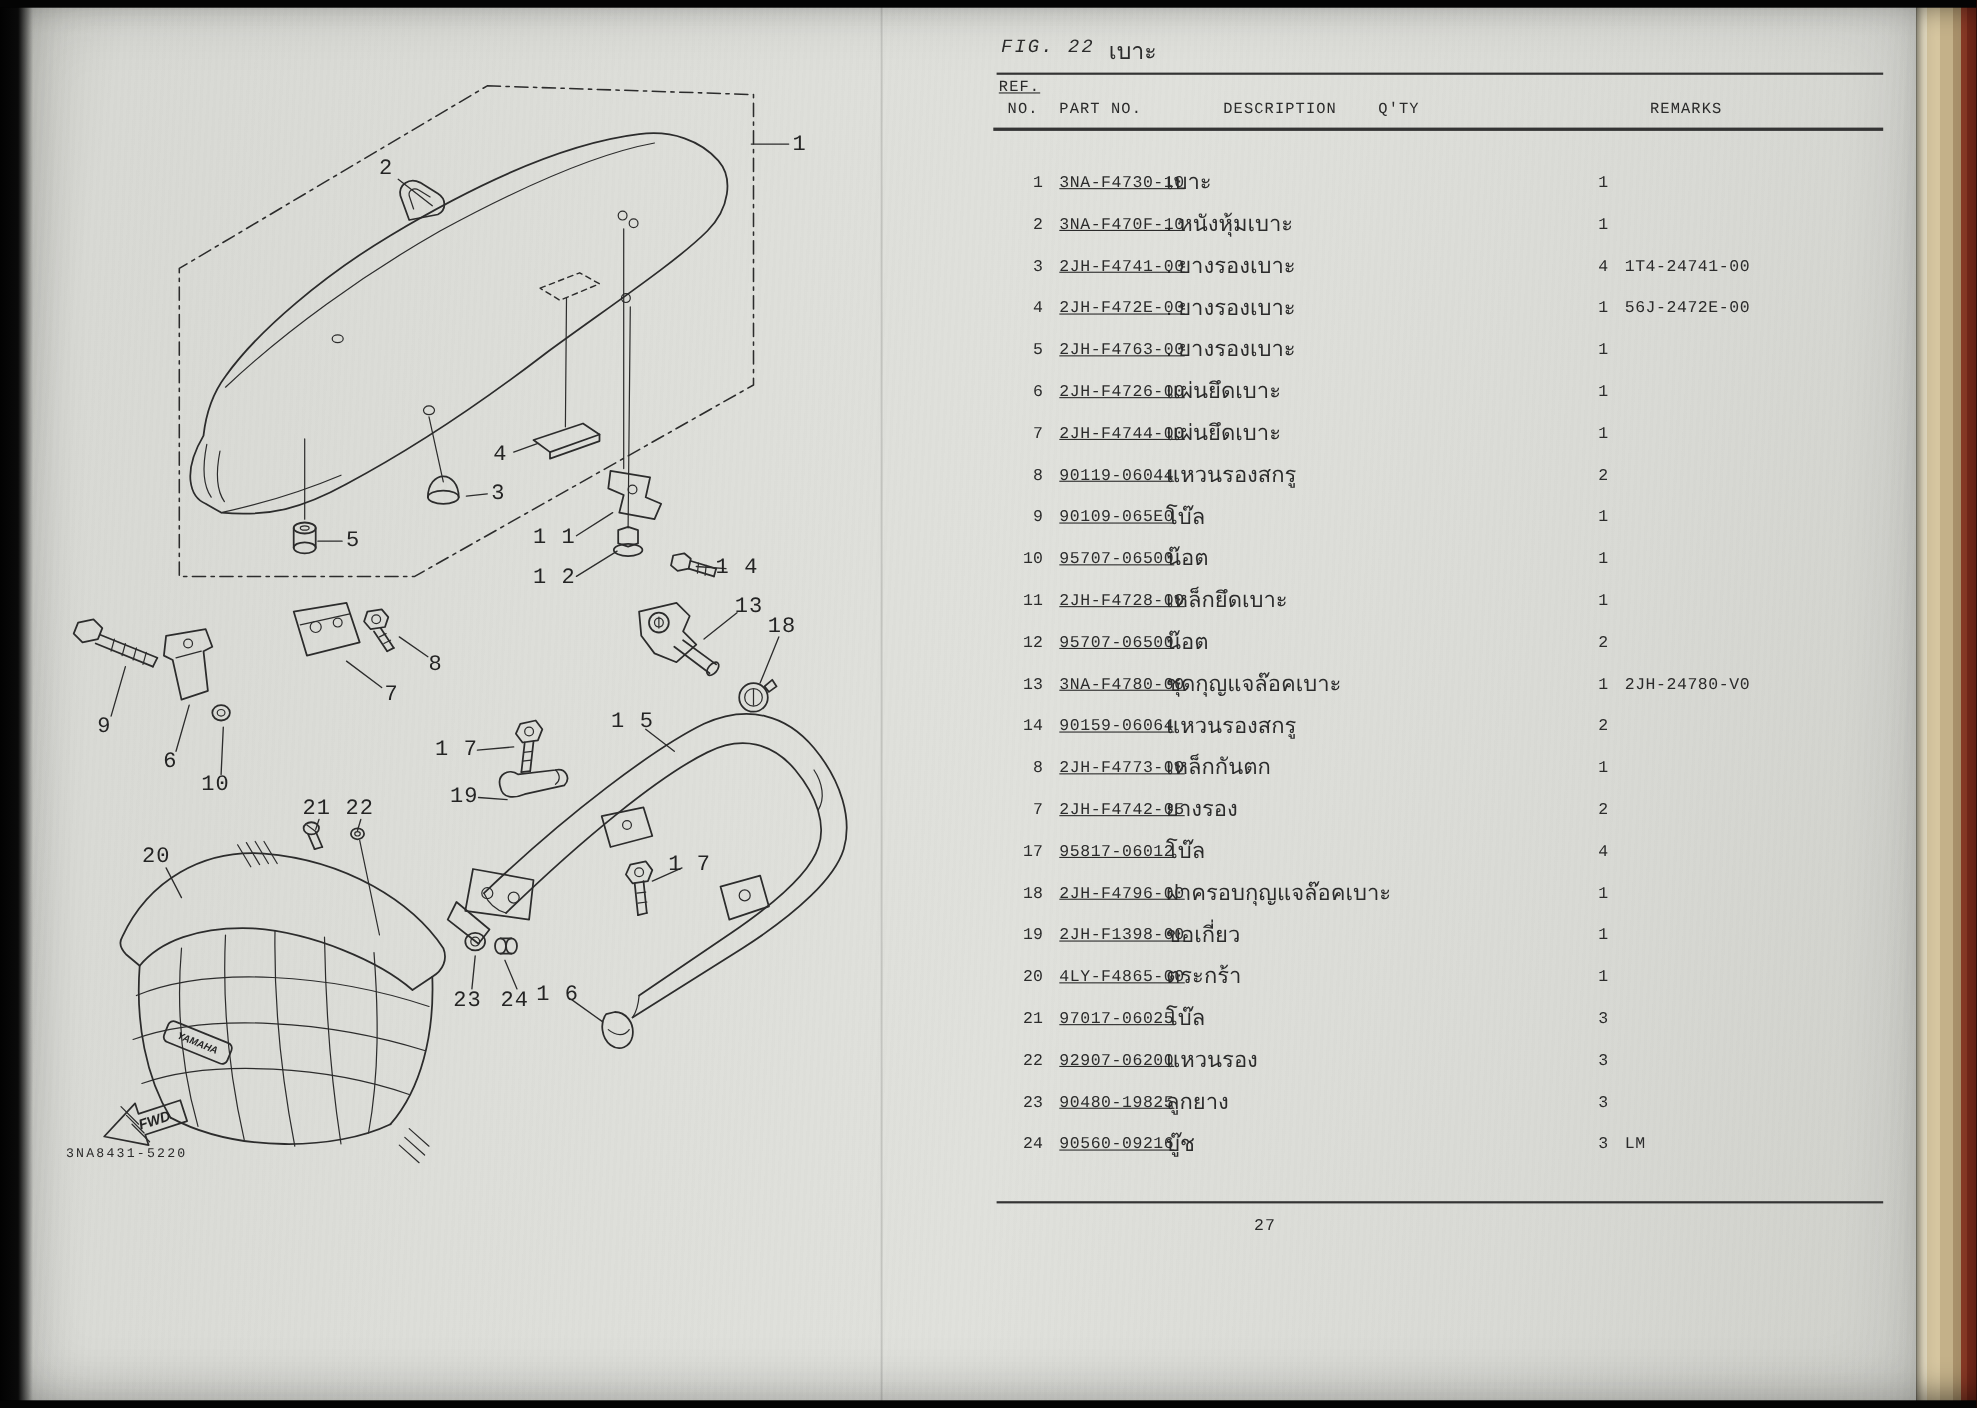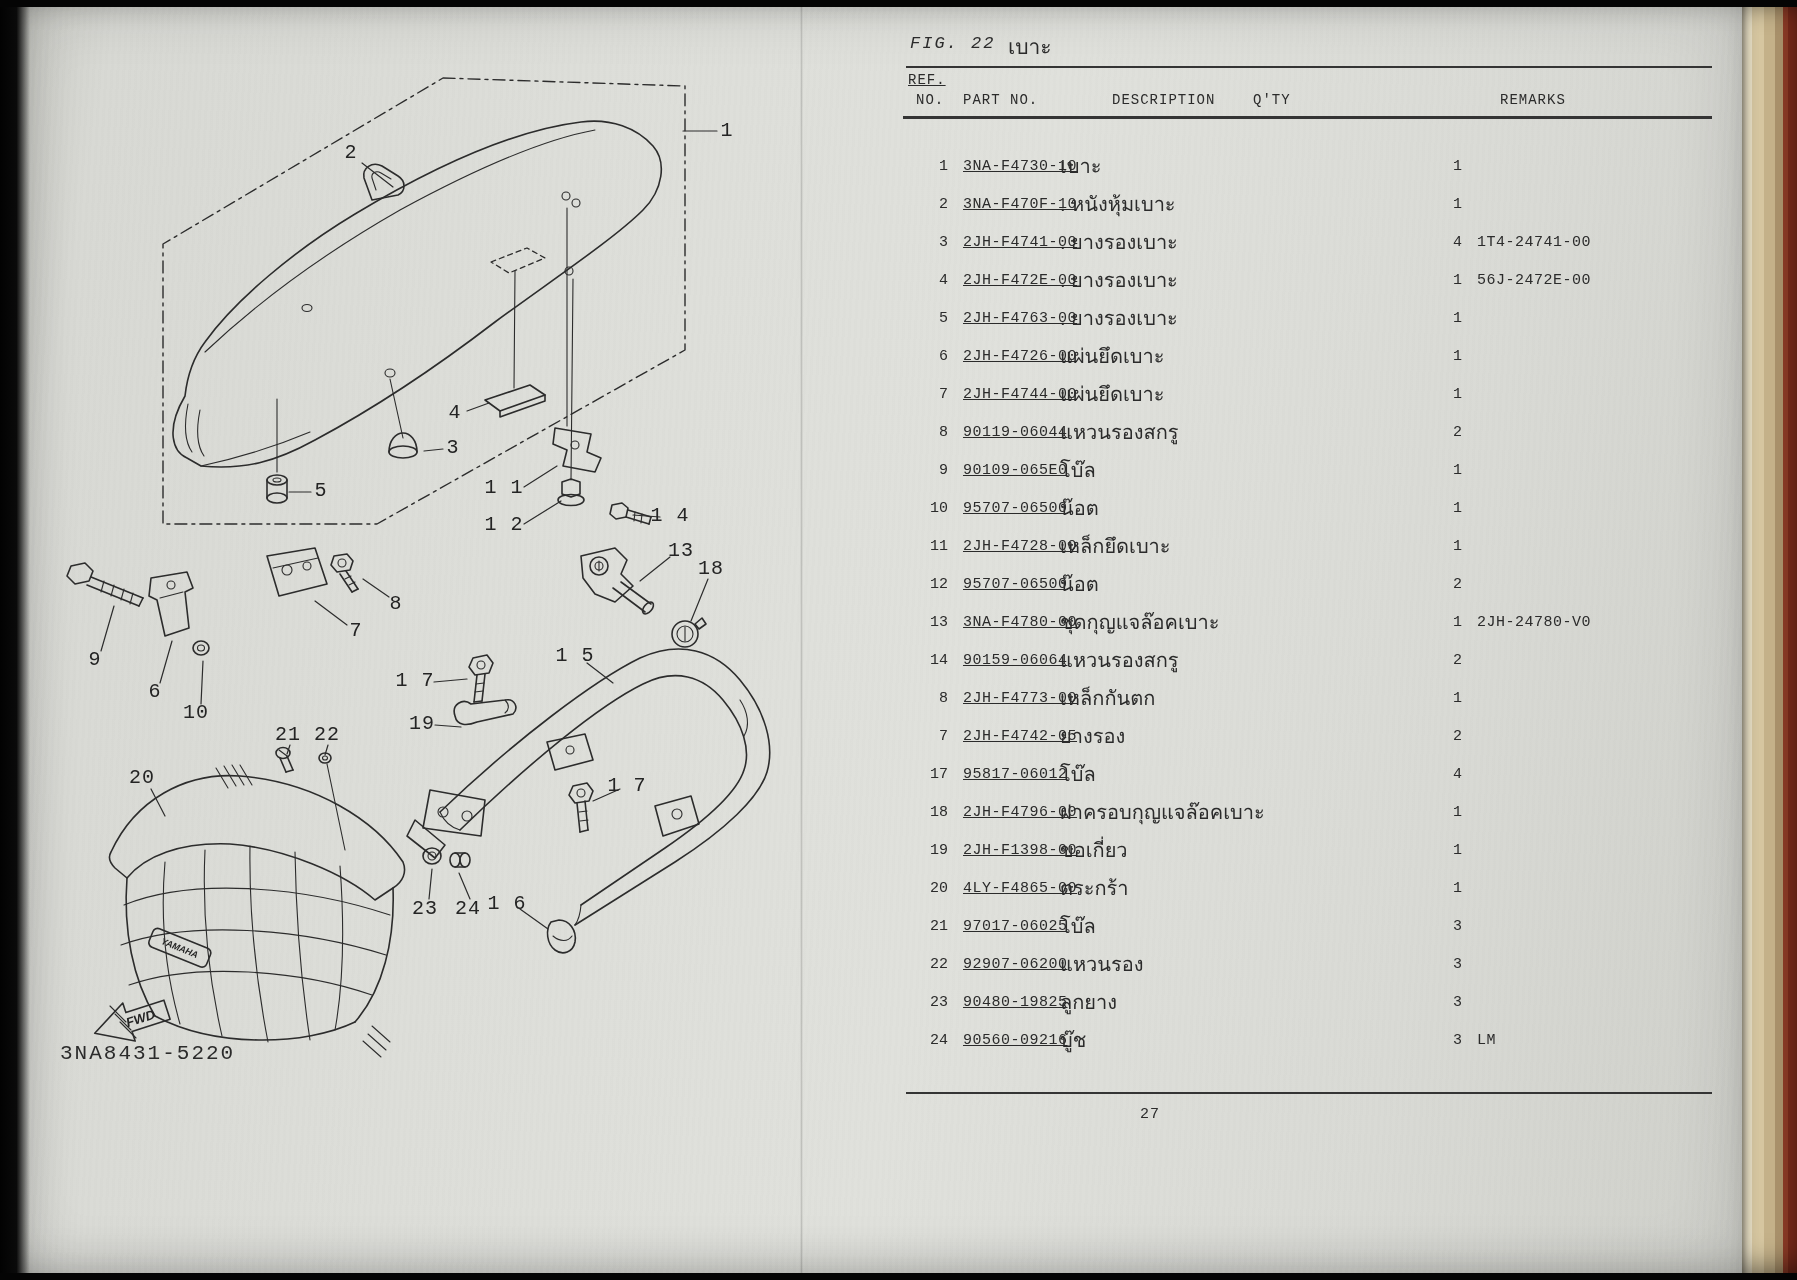--- a/index.html
+++ b/index.html
@@ -36,21 +36,21 @@
 
   #rows{position:absolute;left:905px;top:147px;width:810px;}
   .trow{display:grid;grid-template-columns:43px 112px 270px 132px 1fr;height:38px;align-items:center;}
   .c-ref{text-align:right;font-size:15px;}
   .c-part{padding-left:15px;font-size:15px;letter-spacing:.5px;white-space:nowrap;text-decoration:underline;}
   .c-desc{font-size:20px;line-height:1;font-family:"Liberation Sans","DejaVu Sans",sans-serif;white-space:nowrap;}
   .c-qty{text-align:right;font-size:15px;}
   .c-rem{padding-left:15px;font-size:15px;letter-spacing:.5px;white-space:nowrap;}
 
   #page-num{position:absolute;left:1128px;top:1106px;width:44px;text-align:center;font-size:15px;letter-spacing:1px;}
-  #footer-code{position:absolute;left:60px;top:1042px;font-size:21px;letter-spacing:2px;}
+  #footer-code{position:absolute;left:60px;top:1042px;font-size:12px;letter-spacing:2px;}
 
   
   #diagram{position:absolute;left:0;top:0;}
   #diagram path,#diagram line,#diagram polygon,#diagram polyline,#diagram ellipse,#diagram circle,#diagram rect{
       fill:none;stroke:#2c2c2c;stroke-width:1.6;stroke-linecap:round;stroke-linejoin:round;}
   #diagram .thin{stroke-width:1.1;}
   #diagram .leader{stroke-width:1.2;}
   #diagram .dashdot{stroke-dasharray:12 5 3 5;stroke-width:1.4;}
   #diagram .dash{stroke-dasharray:5 4;stroke-width:1.3;}
   #diagram text{stroke:none;fill:#242424;}

